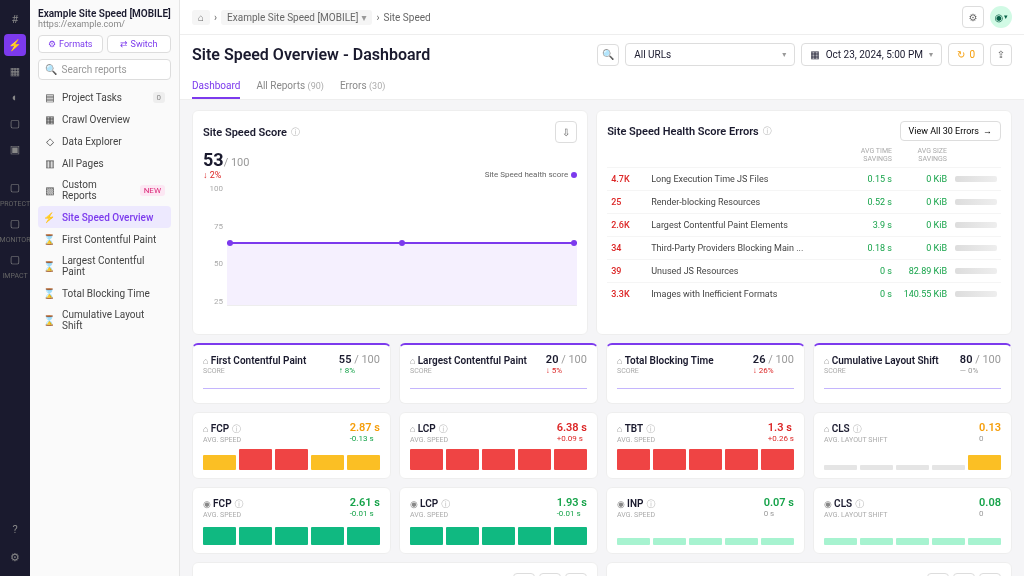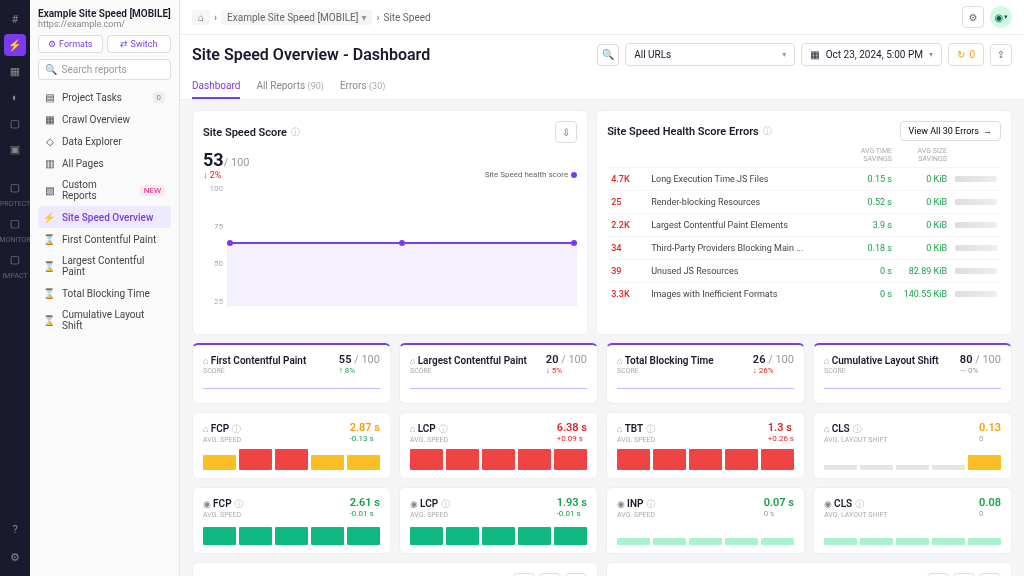--- a/index.html
+++ b/index.html
@@ -290,21 +290,21 @@
                 <div class="err-row">
                   <span class="c1">25</span>
                   <span class="c2">Render-blocking Resources</span>
                   <span class="c3">0.52 s</span>
                   <span class="c4">0 KiB</span>
                   <span class="c5">
                     <div class="spark"></div>
                   </span>
                 </div>
                 <div class="err-row">
-                  <span class="c1">2.2K</span>
+                  <span class="c1">2.6K</span>
                   <span class="c2">Largest Contentful Paint Elements</span>
                   <span class="c3">3.9 s</span>
                   <span class="c4">0 KiB</span>
                   <span class="c5">
                     <div class="spark"></div>
                   </span>
                 </div>
                 <div class="err-row">
                   <span class="c1">34</span>
                   <span class="c2">Third-Party Providers Blocking Main ...</span>

